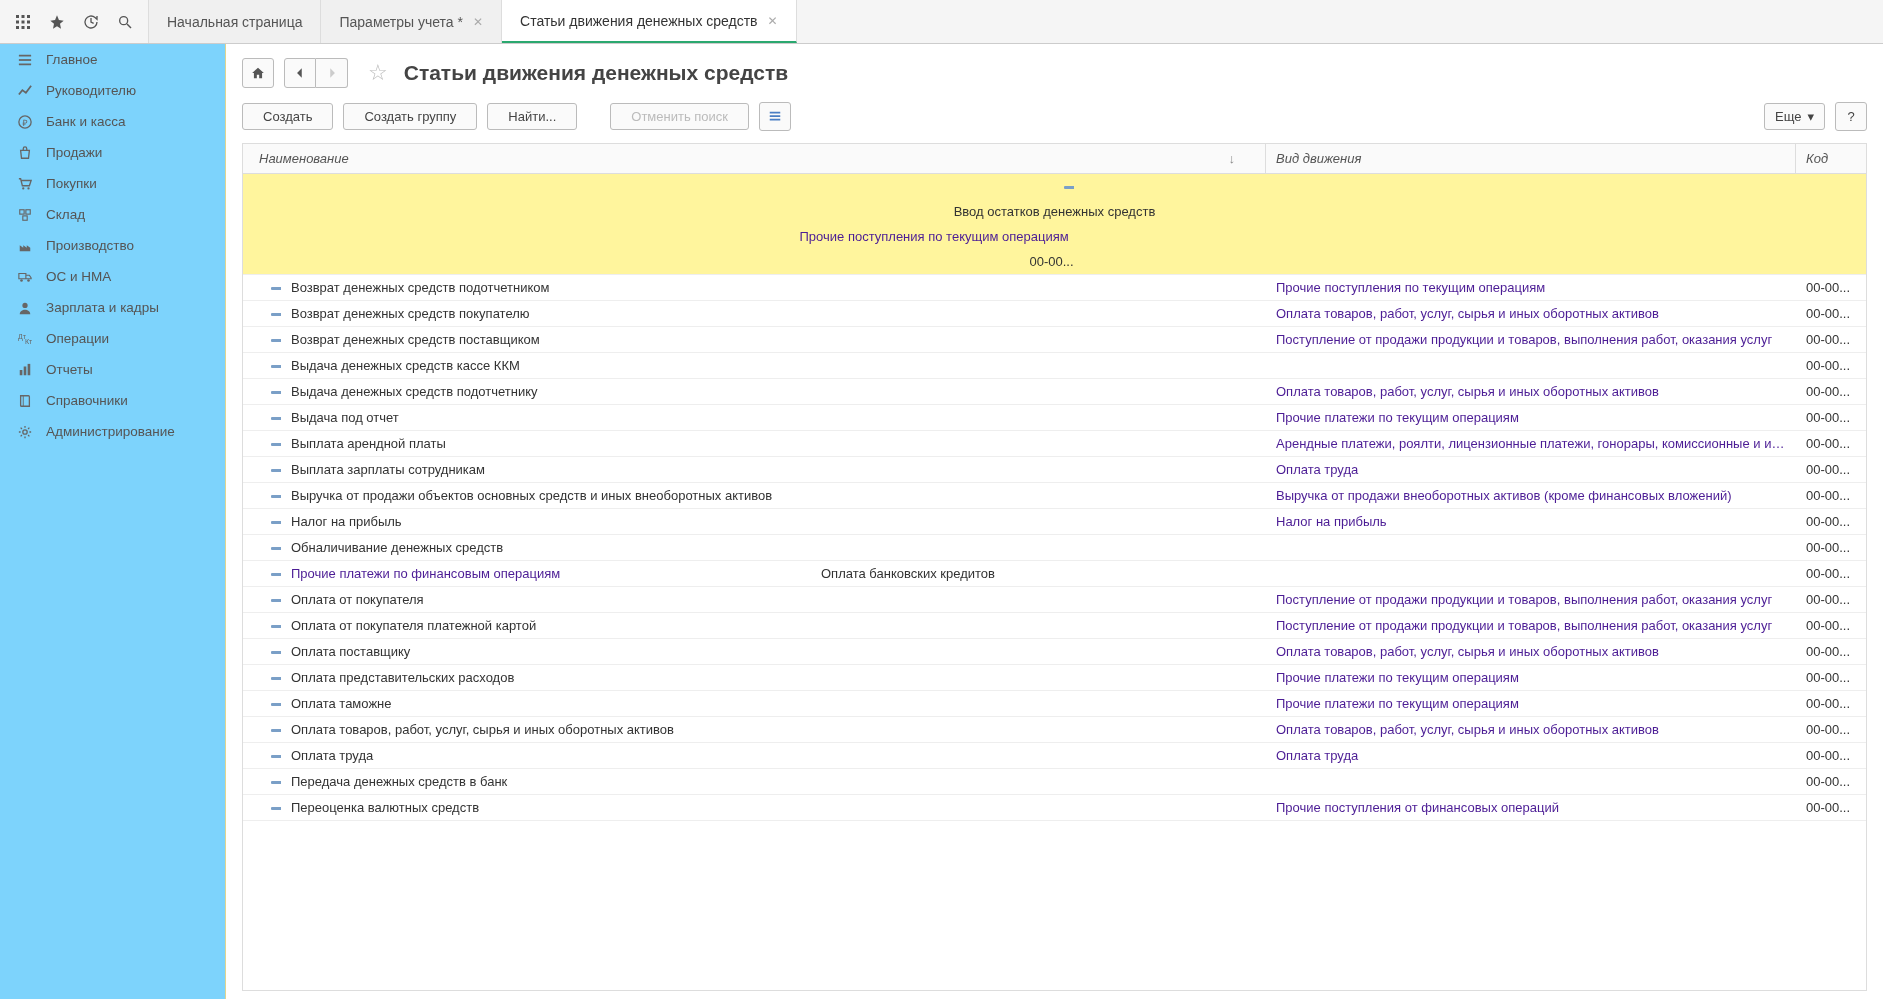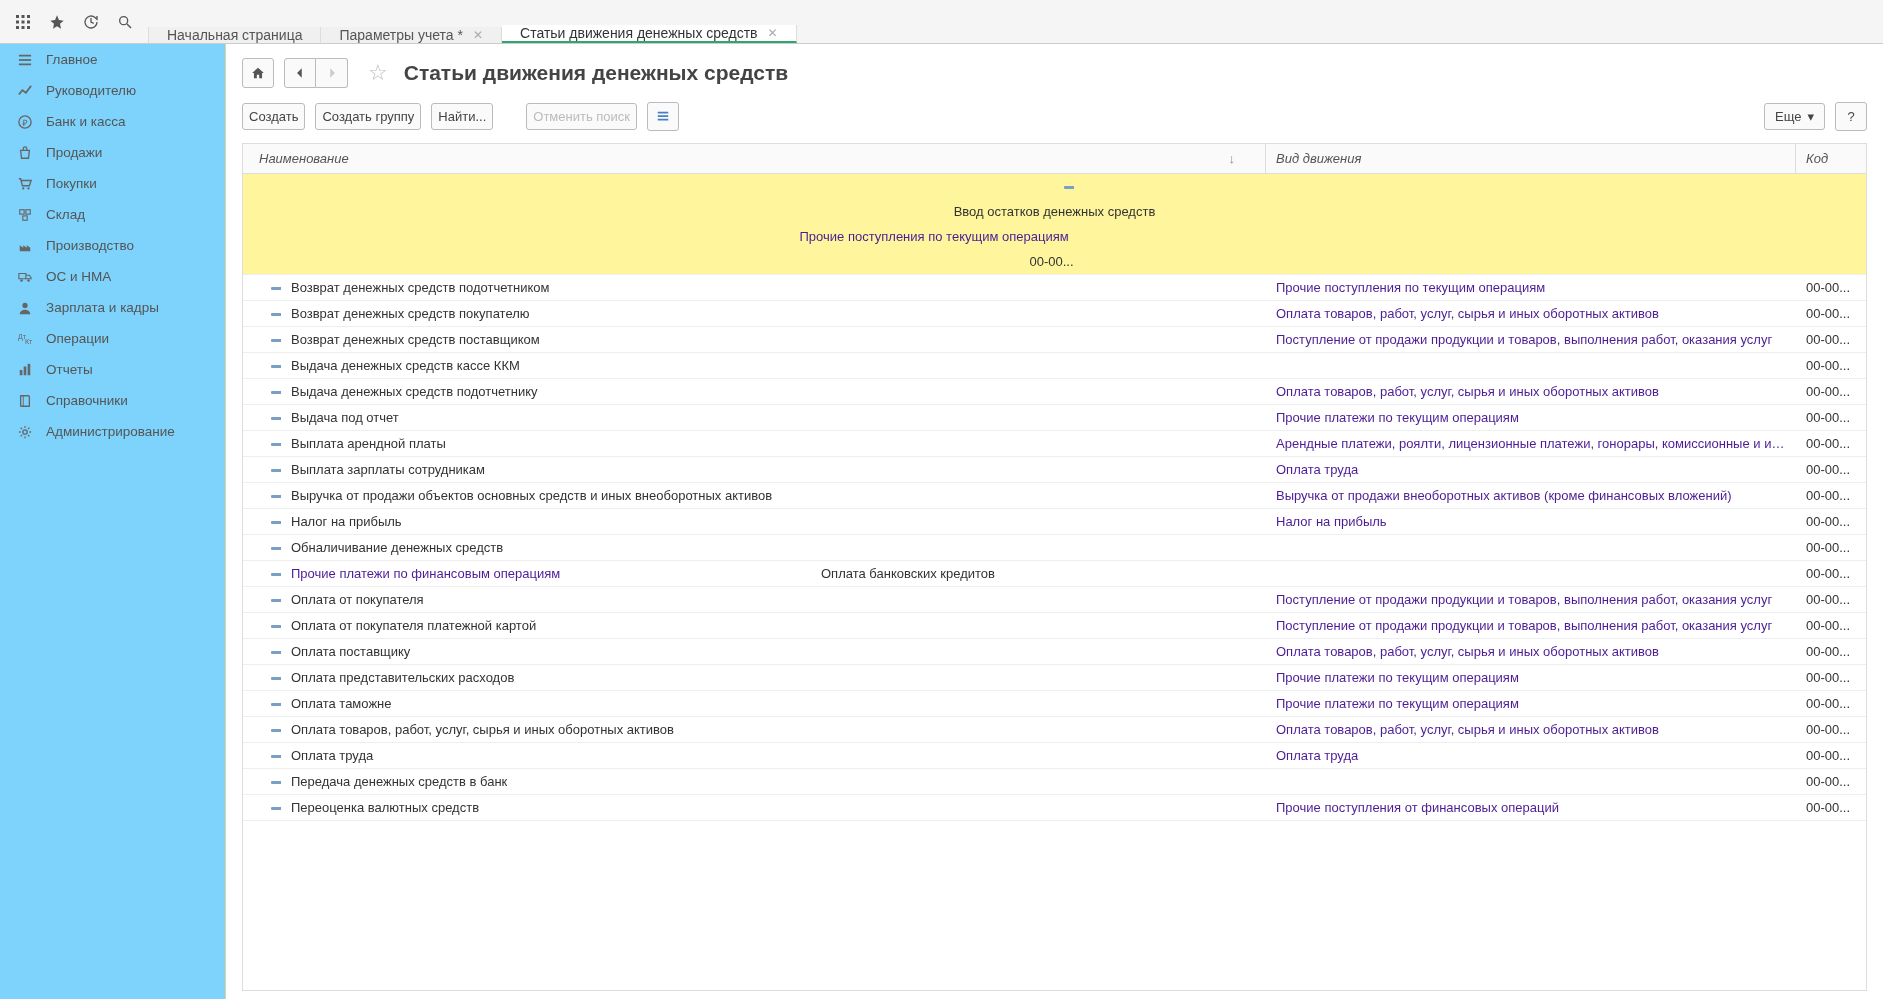--- a/index.html
+++ b/index.html
@@ -4,21 +4,21 @@
 <style>
   * { box-sizing: border-box; margin: 0; padding: 0; }
   body { font-family: Arial, sans-serif; font-size: 13px; color: #333; background:#fff; overflow:hidden; }
   .app { display: flex; flex-direction: column; height: 100vh; }
 
   
   .topbar { display: flex; align-items: center; height: 44px; border-bottom: 1px solid #ccc; background: #f5f5f5; }
   .top-icons { display: flex; align-items: center; padding: 0 6px; }
   .top-icon { width: 34px; height: 34px; display: flex; align-items: center; justify-content: center; cursor: pointer; color:#555; }
 
-  .tabs { display: flex; height: 100%; align-items: flex-end; }
+  .tabs { display: flex; height: 100%; }
   .tab { display: flex; align-items: center; padding: 0 18px; border-right: 1px solid #ddd; background: #f0f0f0; position: relative; cursor: pointer; font-size: 14px; color:#555;}
   .tab.home { border-left:1px solid #ddd; }
   .tab.active { background: #fff; border-bottom: 2px solid #2aa86f; color:#333;}
   .tab-close { margin-left: 10px; color: #aaa; font-size: 12px; cursor: pointer; }
 
   
   .main-row { display: flex; flex: 1; overflow: hidden; }
 
   .sidebar { width: 226px; background: #7dd3fc; border-right: 1px solid #e0d58f; overflow-y: auto; }
   .side-item { display: flex; align-items: center; padding: 8px 14px 8px 16px; cursor: pointer; color: #555; font-size: 13.5px; gap: 12px;}
@@ -29,21 +29,21 @@
   .content-header { display:flex; align-items:center; gap:10px; padding: 14px 16px 10px 16px; }
   .nav-btn { width:32px; height:30px; border:1px solid #bbb; background:#fafafa; border-radius:3px; display:flex; align-items:center; justify-content:center; cursor:pointer; color:#555;}
   .nav-btn.disabled { color:#ccc; cursor:default; }
   .nav-group { display:flex; }
   .nav-group .nav-btn:first-child{ border-top-right-radius:0;border-bottom-right-radius:0;}
   .nav-group .nav-btn:last-child{ border-top-left-radius:0;border-bottom-left-radius:0; border-left:none;}
   .star-icon { color:#bbb; font-size:22px; margin: 0 6px 0 10px; cursor:pointer;}
   .page-title { font-size: 21px; color:#444; }
 
   .toolbar { display:flex; align-items:center; padding: 4px 16px 12px 16px; gap: 10px; }
-  .btn { padding: 5px 6px; border:1px solid #bbb; background:#fafafa; border-radius:3px; cursor:pointer; font-size:13px; color:#444;}
+  .btn { padding: 5px 20px; border:1px solid #bbb; background:#fafafa; border-radius:3px; cursor:pointer; font-size:13px; color:#444;}
   .btn.disabled{ color:#bbb; cursor:default;margin-left:23px;}
   .icon-btn { width:32px; height:29px; padding:0; display:flex;align-items:center;justify-content:center;}
   .toolbar-spacer { flex:1; }
   .more-btn { display:flex; align-items:center; gap:6px; padding:5px 10px;}
 
   .grid { flex:1; overflow-y:auto; border-top:1px solid #ddd; margin:0 16px 8px 16px; border:1px solid #ddd;}
   .grid-header { display:flex; background:#fafafa; border-bottom:1px solid #ddd; font-size:13px; color:#555; position:sticky; top:0;}
   .gh-cell { padding:7px 10px; border-right:1px solid #ddd;font-style:italic; }
   .gh-name { flex:1; display:flex; justify-content:space-between; align-items:center; padding-left:16px;}
   .gh-type { width:530px; }

